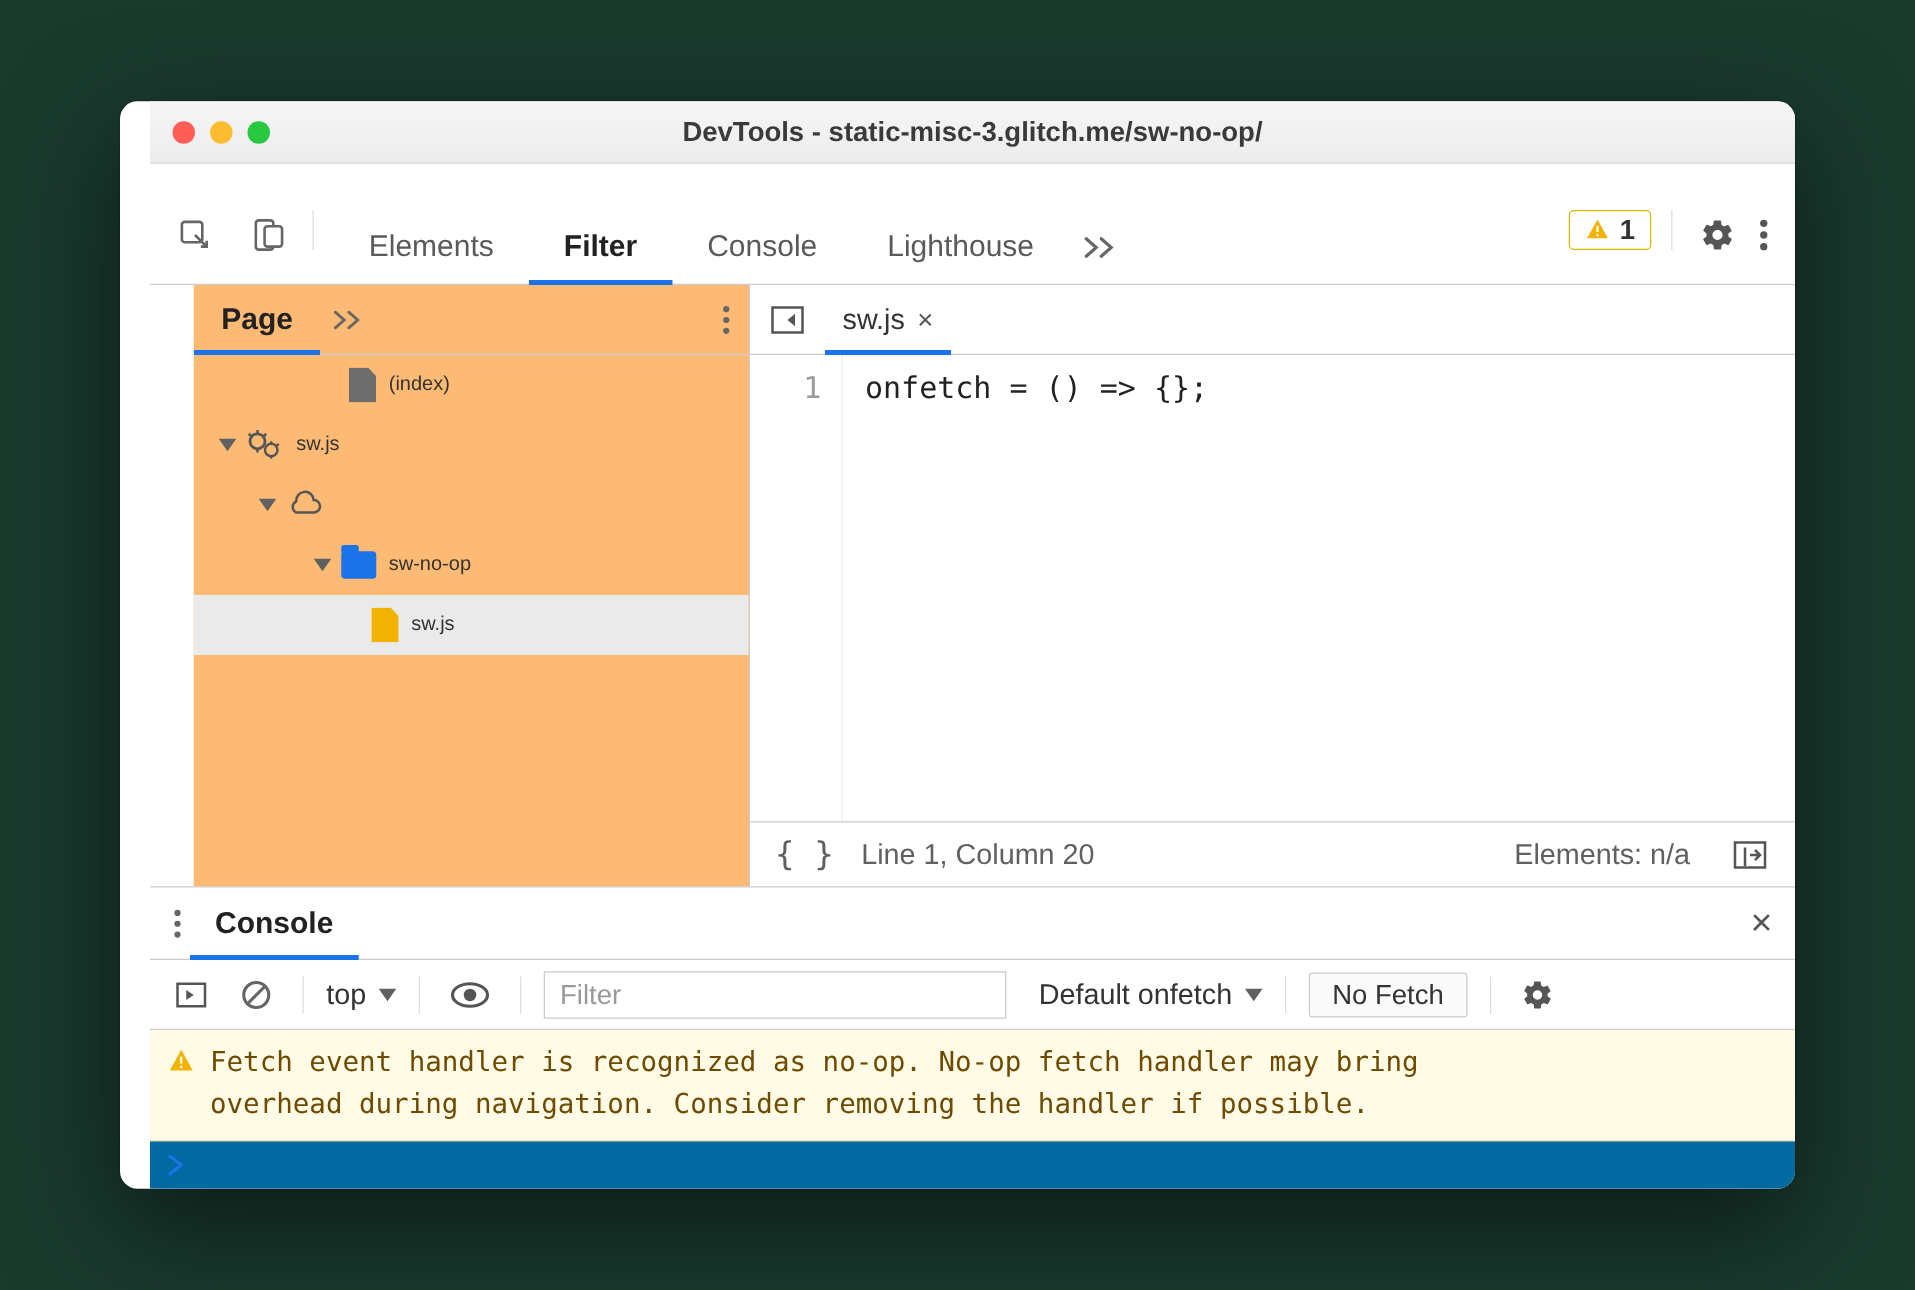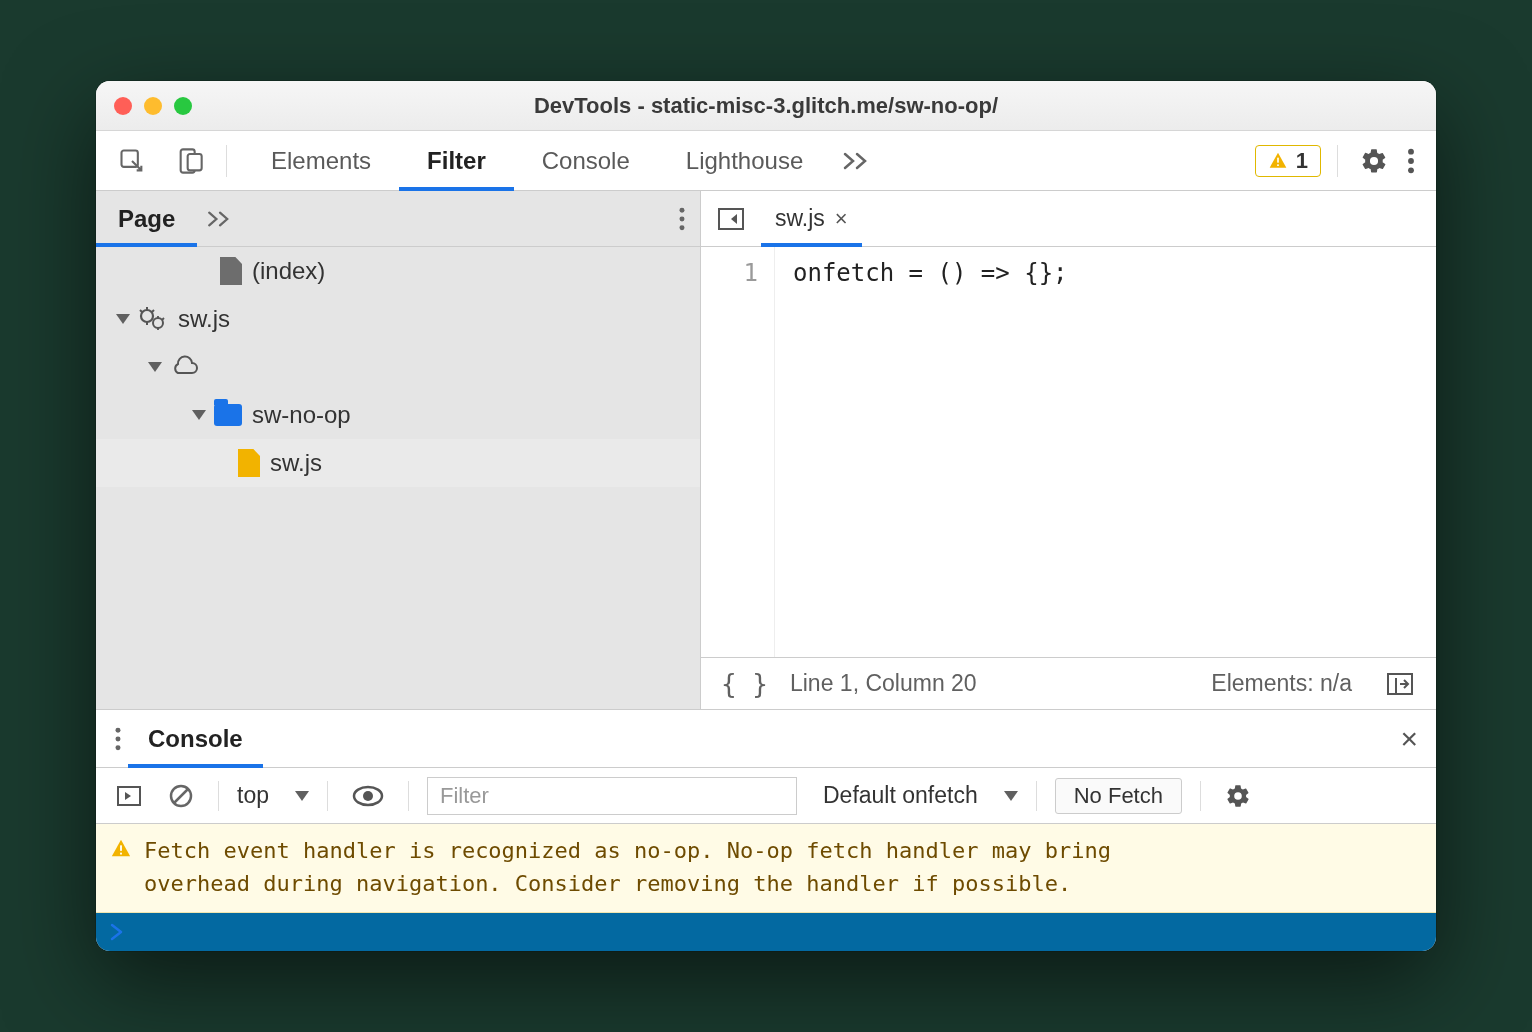--- a/index.html
+++ b/index.html
@@ -16,20 +16,21 @@
     width: 1340px;
     height: 870px;
     background: #fff;
     border-radius: 14px;
     box-shadow: 0 30px 90px rgba(0,0,0,0.55), 0 0 0 1px rgba(0,0,0,0.15);
     overflow: hidden;
     display: flex;
     flex-direction: column;
     font-size: 24px;
     color: #333;
+    padding-left: 24px;
   }
   
   .titlebar {
     height: 50px;
     background: linear-gradient(#f6f6f6,#ececec);
     border-bottom: 1px solid #d6d6d6;
     display: flex;
     align-items: center;
     padding: 0 18px;
     position: relative;
@@ -42,23 +43,24 @@
   .title {
     position: absolute; left: 0; right: 0;
     text-align: center; font-weight: 600; font-size: 22px; color: #3a3a3a;
     pointer-events: none;
   }
   
   .toolbar {
     height: 60px;
     border-bottom: 1px solid #ccc;
     display: flex;
-    align-items: center;
+    align-items: flex-start;
     padding: 0 14px 0 16px;
     gap: 6px;
+    margin-top: 37px;
   }
   .tb-left { display:flex; align-items:center; gap: 18px; }
   .tb-divider { width: 1px; height: 32px; background: #ddd; margin: 0 10px; }
   .tabs { display: flex; align-items: stretch; gap: 0; height: 60px; }
   .tab {
     display:flex; align-items:center; padding: 0 28px; font-size: 24px; color: #5a5a5a;
     cursor: pointer;
   }
   .tab.active { color: #222; font-weight: 600; box-shadow: inset 0 -4px 0 #1a73e8; }
   .spacer { flex: 1; }
@@ -71,30 +73,31 @@
     color: #555;
   }
   svg { display: block; }
   .icon-btn { padding: 6px; cursor: pointer; }
   
   .sources {
     flex: 1; display: flex; border-bottom: 1px solid #ccc;
     min-height: 0;
   }
   .sidebar {
-    width: 605px; border-right: 1px solid #ccc; display:flex; flex-direction:column;
-    background:#e5e5e5;
+    width: 445px; border-right: 1px solid #ccc; display:flex; flex-direction:column;
+    background:#fdba74;
+    margin-left:35px;
   }
   .sidebar-tabs {
     height: 56px; display:flex; align-items:center; border-bottom:1px solid #ccc;
     padding-right: 8px;
   }
   .side-tab { padding: 0 22px; height: 56px; display:flex; align-items:center; font-size:24px; color:#5a5a5a; cursor:pointer;}
   .side-tab.active { color:#222; font-weight:600; box-shadow: inset 0 -4px 0 #1a73e8;}
-  .tree { flex:1; overflow:auto; padding-top:0; font-size:24px; }
+  .tree { flex:1; overflow:auto; padding-top:0; font-size:16px; }
   .row { display:flex; align-items:center; height:48px; gap:10px; padding-left: var(--pad,14px); white-space:nowrap; cursor:pointer;}
   .row.sel { background:#eaeaea; }
   .tri { width:0;height:0;border-left:10px solid #606060;border-top:7px solid transparent;border-bottom:7px solid transparent; transform: rotate(90deg);}
   .tri.open { transform: rotate(90deg); }
   .file-ic { width:22px; height:28px; background:#6d6d6d; clip-path: polygon(0 0, 70% 0, 100% 25%, 100% 100%, 0 100%);}
   .file-ic::after{content:"";}
   .js-ic { width:22px; height:28px; background:#f2b300; clip-path: polygon(0 0, 70% 0, 100% 25%, 100% 100%, 0 100%);}
   .folder-ic{width:28px;height:22px;background:#1a73e8;border-radius:3px;position:relative;}
   .folder-ic::before{content:"";position:absolute;top:-5px;left:0;width:14px;height:6px;background:#1a73e8;border-radius:2px 2px 0 0;}
   
@@ -105,21 +108,21 @@
   .code { flex:1; display:flex; font-family: Menlo, Monaco, Consolas, monospace; font-size:24px; background:#fff;}
   .gutter{ width:74px; text-align:right; color:#9a9a9a; padding:12px 16px 0 0; border-right:1px solid #eee;}
   .code-body{ padding:12px 0 0 18px; color:#222;}
   .statusbar { height:52px; border-top:1px solid #ccc; display:flex; align-items:center; padding:0 14px; gap:16px; color:#606060; font-size:23px;}
   .statusbar .curly{ font-family:Menlo,monospace; font-size:26px; padding:0 6px;}
   
   .drawer-tabs { height:58px; border-bottom:1px solid #ccc; display:flex; align-items:center; padding:0 12px;}
   .drawer-tab { padding:0 20px; height:58px; display:flex; align-items:center; font-size:24px; color:#222; font-weight:600; box-shadow: inset 0 -4px 0 #1a73e8;}
   .console-toolbar { height:56px; border-bottom:1px solid #ccc; display:flex; align-items:center; padding:0 14px; gap:12px;}
   .ct-divider{ width:1px; height:30px; background:#ddd; margin:0 6px;}
-  .select-like{ display:flex; align-items:center; gap:26px; font-size:23px; color:#333;}
+  .select-like{ display:flex; align-items:center; gap:10px; font-size:23px; color:#333;}
   .filter-input{ height:38px; width:370px; border:1px solid #ccc; font-size:22px; padding:0 12px; color:#333; background:#fff;}
   .filter-input::placeholder{color:#999;}
   .btn-box{ border:1px solid #ccc; padding:4px 18px; font-size:22px; color:#333; background:#fafafa; border-radius:3px;}
   .console-body{ background:#0369a1; }
   .warn-row{ background:#fffbe6; display:flex; padding:10px 14px 12px 14px; gap:12px; font-family:Menlo,Monaco,Consolas,monospace; font-size:22px; color:#6e4b00; line-height:1.5; border-bottom:1px solid #f0e6b0;}
   .warn-tri{ flex-shrink:0; margin-top:4px;}
   .prompt-row{ display:flex; align-items:center; padding:10px 14px; gap:10px; font-family:Menlo,monospace; font-size:22px; color:#1a73e8;}
   .caret-down{width:0;height:0;border-left:7px solid transparent;border-right:7px solid transparent;border-top:10px solid #606060;display:inline-block;}
 </style>
 </head>

